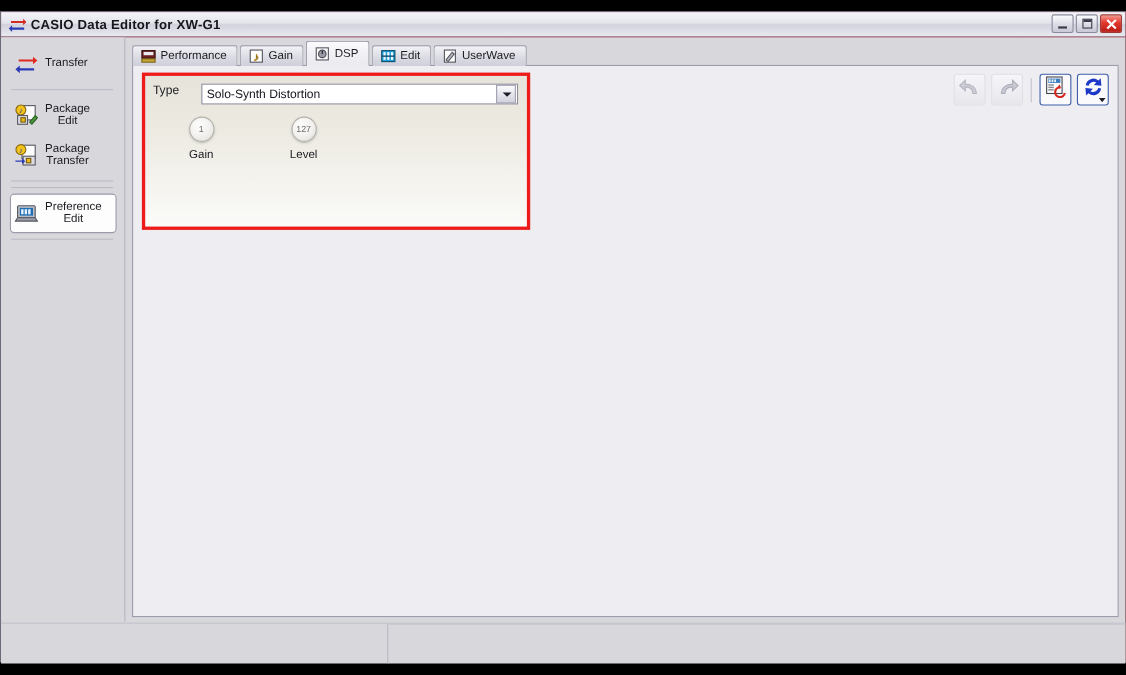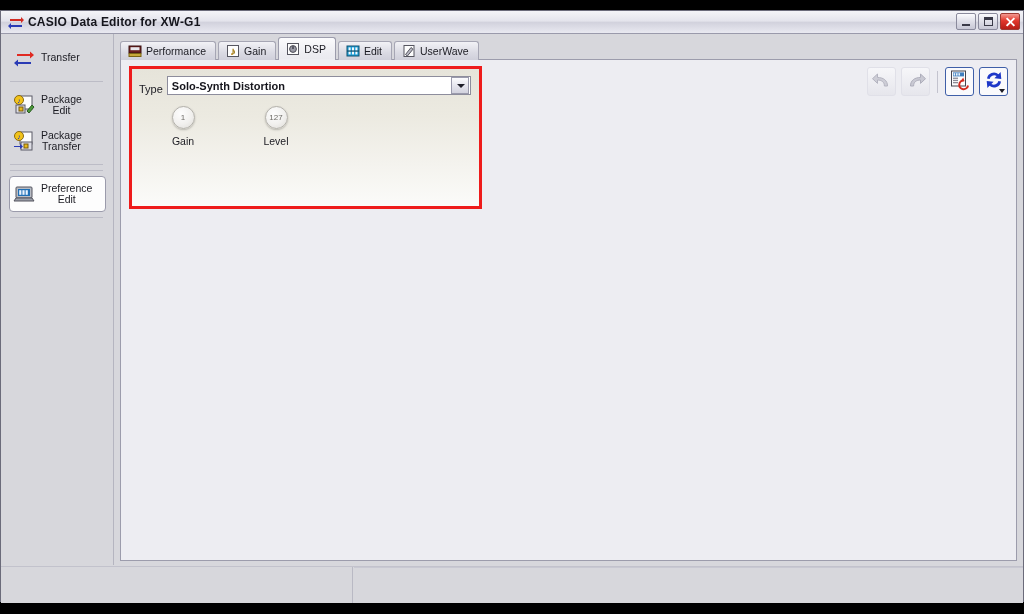--- a/index.html
+++ b/index.html
@@ -67,26 +67,26 @@
   .tbtn{width:29px;height:29px;border-radius:3px;position:relative;box-sizing:border-box;
     border:1px solid transparent;display:flex;align-items:center;justify-content:center;}
   .tbtn.flat{background:linear-gradient(to bottom,#f6f6f9,#e6e6ec);border-color:#e0e0e8;}
   .tbtn.framed{background:#fafafc;border:1px solid #3f5fa8;}
   .tb-sep{width:1px;height:22px;background:#c3c3ce;margin:0 2px;}
 
   
   .dspbox{position:absolute;left:8px;top:6px;width:353px;height:143px;
     border:3px solid #ee1b1b;box-sizing:border-box;
     background:linear-gradient(to bottom,#e6e4da 0%,#eceae1 35%,#f4f3ee 70%,#fbfbf9 100%);}
-  .type-row{display:flex;align-items:flex-end;gap:4px;padding:7px 8px 0 7px;}
+  .type-row{display:flex;align-items:flex-start;gap:20px;padding:7px 8px 0 7px;}
   .type-label{font-size:11px;color:#1b1b22;}
   .combo{flex:1;height:19px;background:#fff;border:1px solid #8d8d9c;
     display:flex;align-items:center;box-sizing:border-box;}
   .combo-val{flex:1;font-size:11px;color:#15151c;padding-left:4px;white-space:nowrap;
-    overflow:hidden;font-weight:bold;}
+    overflow:hidden;}
   .combo-btn{width:18px;height:17px;margin:0 1px;flex:none;
     background:linear-gradient(to bottom,#fcfcfe,#e3e3ec 55%,#d2d2de);
     border:1px solid #9a9aac;box-sizing:border-box;position:relative;}
   .chev{position:absolute;left:5px;top:6px;width:0;height:0;
     border-left:4px solid transparent;border-right:4px solid transparent;
     border-top:4px solid #1d1d28;}
 
   .knobs{display:flex;gap:53px;padding:11px 0 0 31px;}
   .knob-wrap{display:flex;flex-direction:column;align-items:center;width:40px;}
   .knob{width:23px;height:23px;border-radius:50%;

